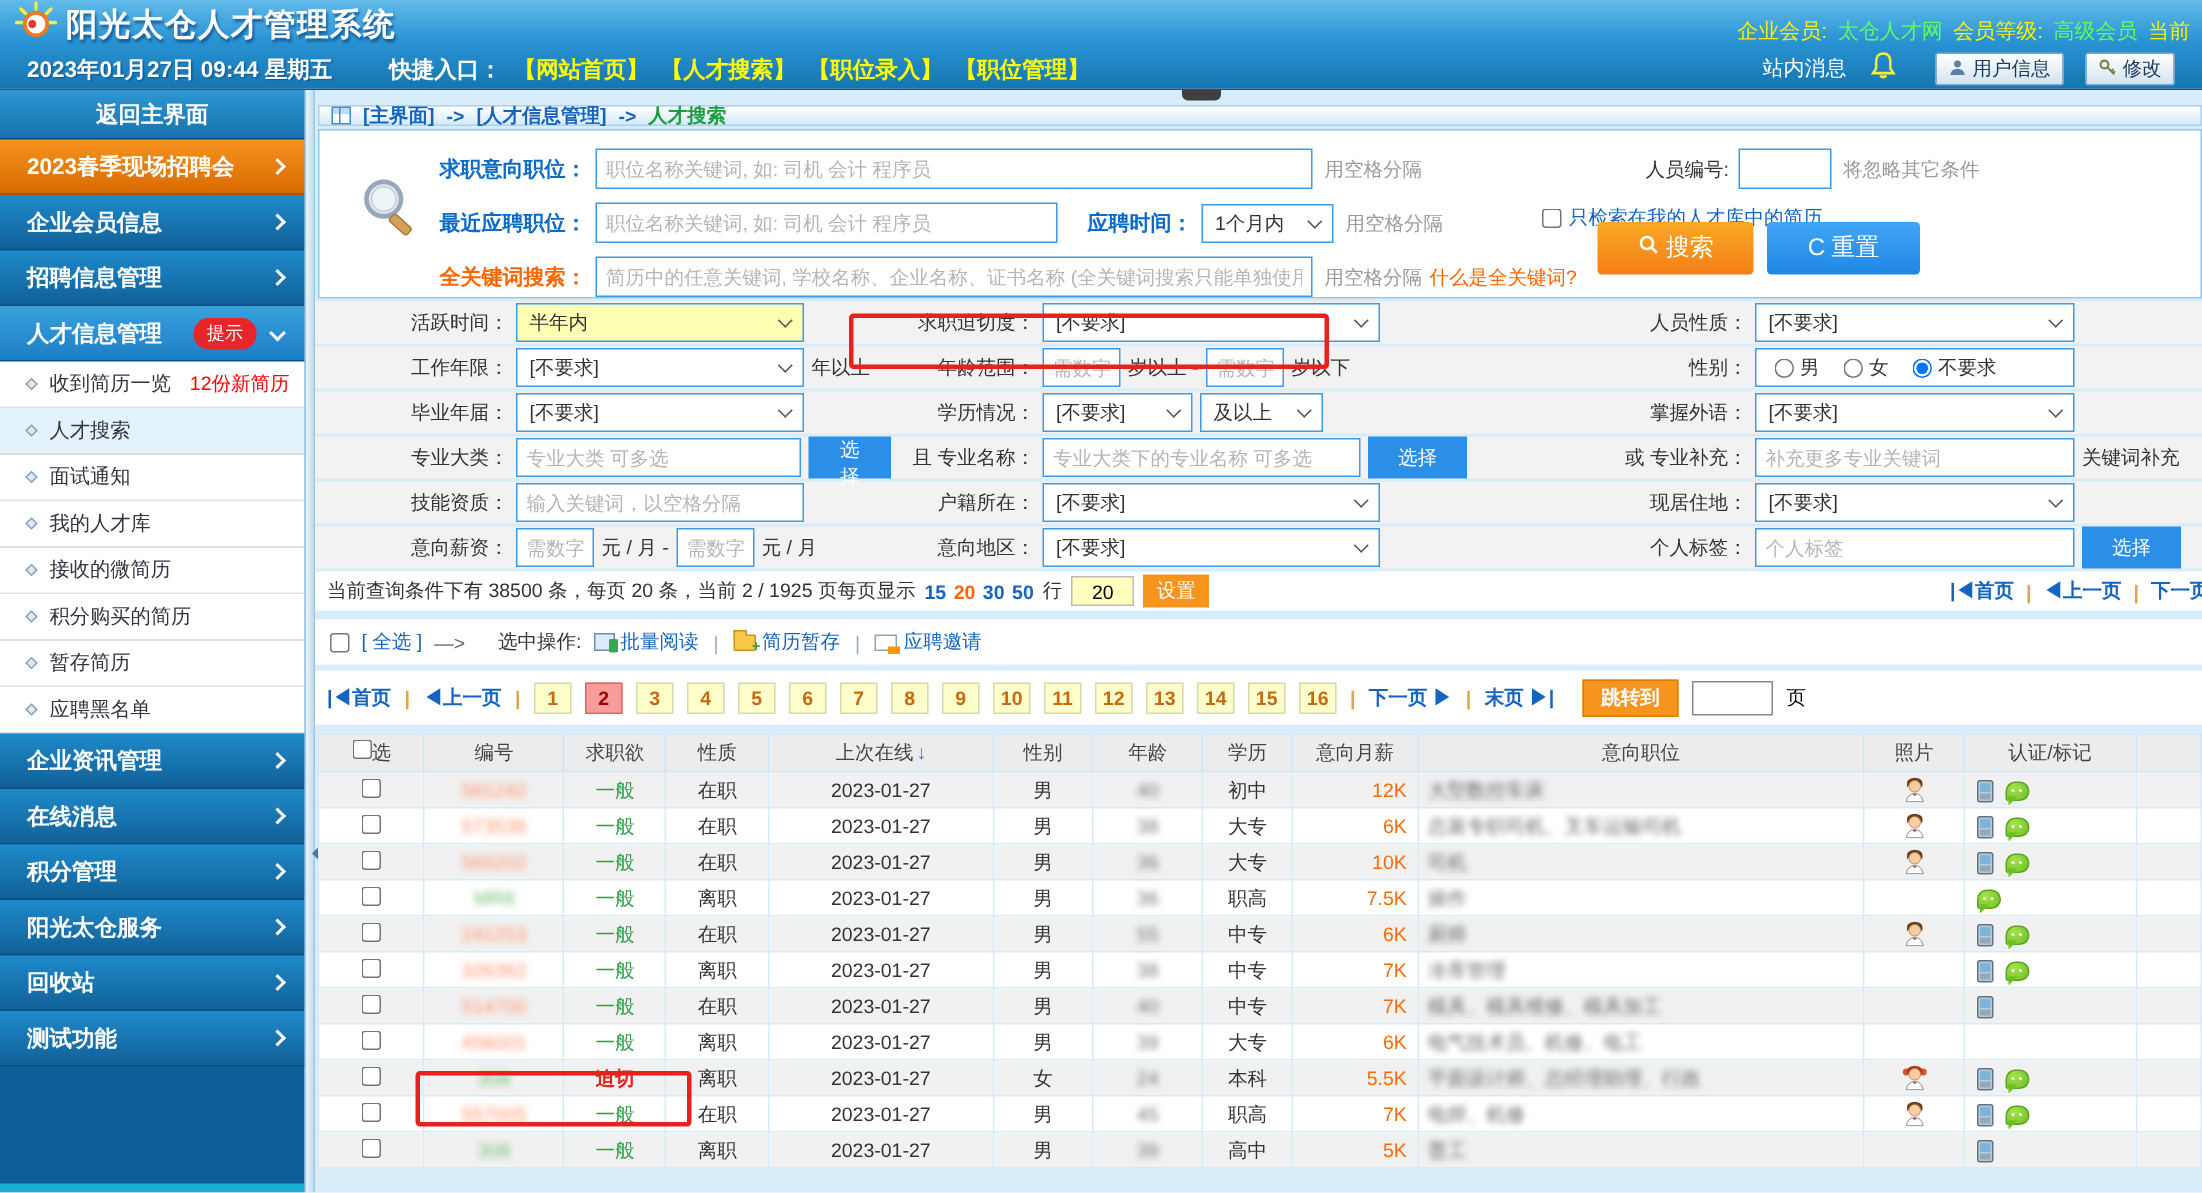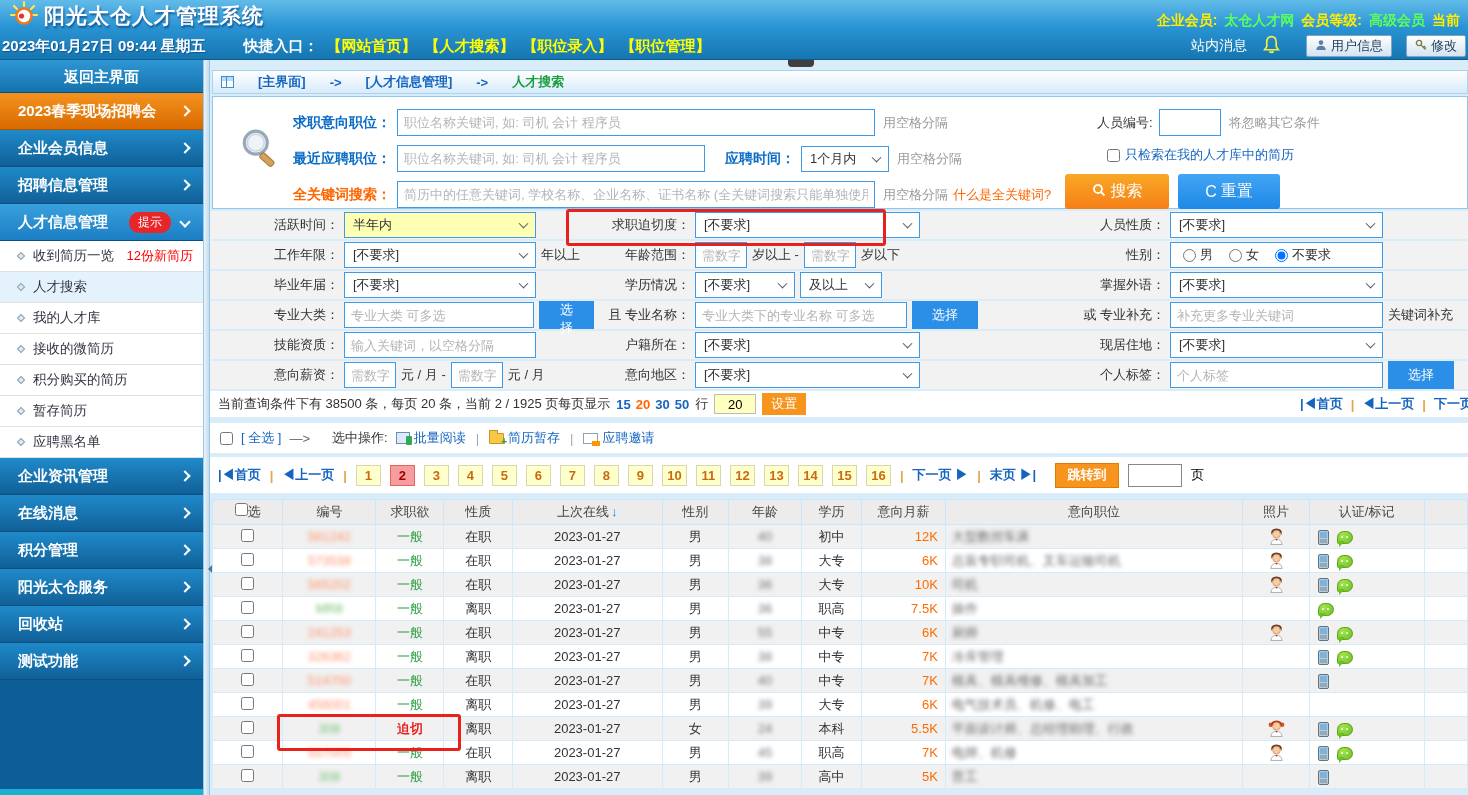--- a/index.html
+++ b/index.html
@@ -8,23 +8,23 @@
 
 
 .topbar { position:absolute; top:0; left:0; width:1468px; height:60px;
   background:linear-gradient(#62bbe9 0%, #2a94d4 45%, #1576b0 100%);
   border-bottom:1px solid #0e5a8f; }
 .tb-row1 { height:32px; display:flex; align-items:center; padding:0 8px; }
 .logo { display:flex; align-items:center; gap:4px; }
 .logo-text { color:#fff; font-size:21px; font-weight:bold; letter-spacing:1px;
   text-shadow:1px 2px 2px rgba(0,50,110,.65); }
 .member-info { margin-left:auto; display:flex; gap:7px; align-items:center;
-  font-size:14px; font-weight:bold; white-space:nowrap; padding-top:10px; }
+  font-size:14px; font-weight:normal; white-space:nowrap; padding-top:10px; }
 .ylab { color:#ffee00; } .gval { color:#5aff5a; }
-.tb-row2 { height:28px; display:flex; align-items:center; padding:0 2px; gap:8px; }
+.tb-row2 { height:28px; display:flex; align-items:center; padding:0 18px; gap:8px; }
 .datetime { color:#fff; font-size:15px; font-weight:bold; text-shadow:1px 1px 1px rgba(0,50,110,.5); }
 .quick-label { color:#fff; font-size:15px; font-weight:bold; margin-left:30px; }
 .qlinks { display:flex; gap:8px; }
 .qlink { color:#ffff00; font-size:15px; font-weight:bold; text-decoration:none; cursor:pointer; }
 .msg-label { margin-left:auto; color:#fff; font-size:14px; }
 .bell { margin:0 10px 0 6px; cursor:pointer; }
 .hbtn { display:inline-flex; align-items:center; gap:4px; height:22px; padding:0 8px;
   background:linear-gradient(#ffffff,#d3e3f0); border:1px solid #7ba7c9; border-radius:2px;
   font-size:13px; color:#1a3a5c; cursor:pointer; margin-left:6px; white-space:nowrap; }
 
@@ -54,21 +54,21 @@
 .divider { position:absolute; top:60px; left:203px; width:7px; bottom:0;
   background:linear-gradient(90deg,#eaf4fb,#c2dcee); border-left:1px solid #9cc6e4; border-right:1px solid #9cc6e4; }
 .divider-arrow { position:absolute; top:505px; left:0; width:0; height:0;
   border:4px solid transparent; border-right-color:#4a7a9b; }
 
 
 .main { position:absolute; top:60px; left:210px; width:1258px; bottom:0; padding-top:10px; }
 .collapse-handle { position:absolute; top:0; left:578px; width:26px; height:7px; background:#3f3f3f;
   border-radius:0 0 4px 4px; cursor:pointer; }
 
-.breadcrumb { height:24px; margin-left:2px; display:flex; align-items:center; gap:24px; padding-left:8px;
+.breadcrumb { height:14px; margin-left:2px; display:flex; align-items:center; gap:8px; padding-left:8px;
   background:linear-gradient(#fefeff,#d7ebfa); border:1px solid #a9d3ee; font-size:13px; font-weight:bold; }
 .bc-blue { color:#1565c0; } .bc-green { color:#1a9e3f; }
 .ic-table { display:inline-block; width:13px; height:12px; border:1px solid #3a8fd0;
   background:linear-gradient(#bcdcf5 0 4px, #fff 4px); position:relative; }
 .ic-table::after { content:''; position:absolute; left:4px; top:0; bottom:0; border-left:1px solid #3a8fd0; }
 
 
 .search-panel { position:relative; height:113px; background:#fff; border:1px solid #8fc6ea; margin:2px 0 0 2px; }
 .s-row { position:absolute; left:0; display:flex; align-items:center; }
 .s-label { width:184px; text-align:right; font-size:14px; font-weight:bold; color:#0b6cc8; padding-right:6px; flex:none; }
@@ -279,20 +279,24 @@
           <span class="diamond"></span>
           <span class="sub-label">收到简历一览</span>
           <span class="sub-note">12份新简历</span>
         </div>
         <div class="sub-item active">
           <span class="diamond"></span>
           <span class="sub-label">人才搜索</span>
         </div>
         <div class="sub-item">
           <span class="diamond"></span>
+          <span class="sub-label">面试通知</span>
+        </div>
+        <div class="sub-item">
+          <span class="diamond"></span>
           <span class="sub-label">我的人才库</span>
         </div>
         <div class="sub-item">
           <span class="diamond"></span>
           <span class="sub-label">接收的微简历</span>
         </div>
         <div class="sub-item">
           <span class="diamond"></span>
           <span class="sub-label">积分购买的简历</span>
         </div>
@@ -373,25 +377,25 @@
         <span class="s-label orange">全关键词搜索：</span>
         <input class="sinp" style="width: 478px;" placeholder="简历中的任意关键词, 学校名称、企业名称、证书名称 (全关键词搜索只能单独使用)">
         <span class="hint">用空格分隔</span>
         <span class="olink">什么是全关键词?</span>
       </div>
       <div class="sr" style="left:850px;top:12px;">
         <span class="small-label">人员编号:</span>
         <input class="sinp" style="width: 62px; margin-left: 6px;">
         <span class="hint">将忽略其它条件</span>
       </div>
-      <div class="sr" style="left:894px;top:49px;">
+      <div class="sr" style="left:815px;top:49px;">
         <input type="checkbox" style="">
         <span class="blue-link" style="margin-left:5px;">只检索在我的人才库中的简历</span>
       </div>
-      <div class="sr" style="left:852px;top:77px;">
+      <div class="sr" style="left:852px;top:61px;">
         <button class="btn-search">
           <span>
             <svg width="14" height="14" viewBox="0 0 14 14">
               <circle cx="6" cy="6" r="4" fill="none" stroke="#fff" stroke-width="1.8"></circle>
               <line x1="9" y1="9" x2="12.5" y2="12.5" stroke="#fff" stroke-width="1.8"></line>
             </svg>
           </span>
           <span>搜索</span>
         </button>
         <button class="btn-reset">

